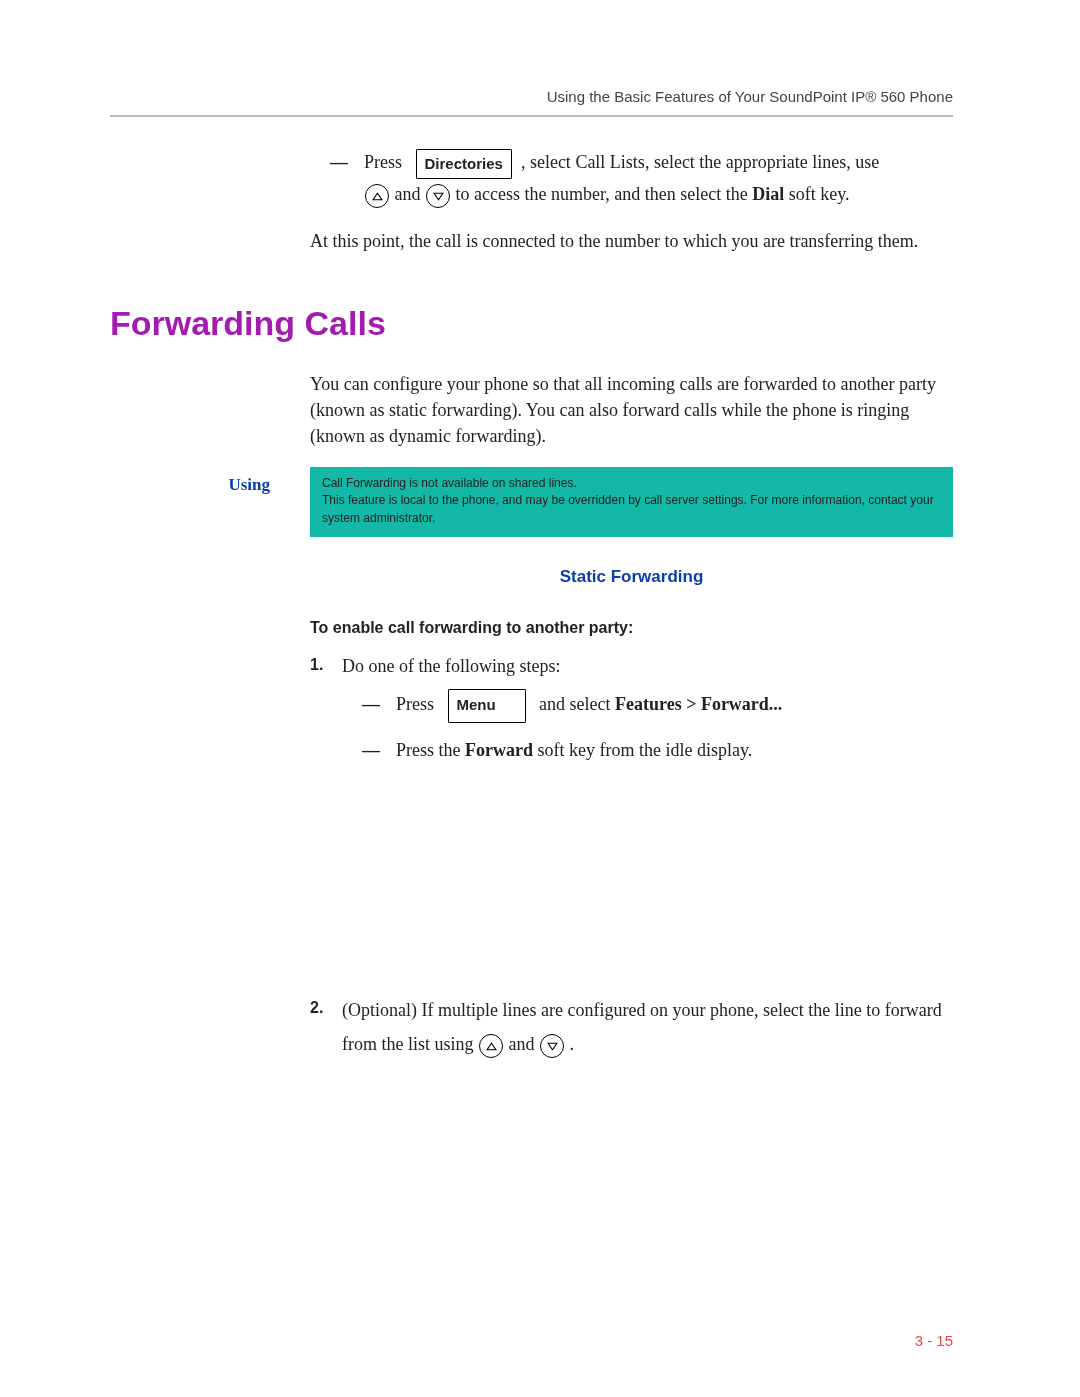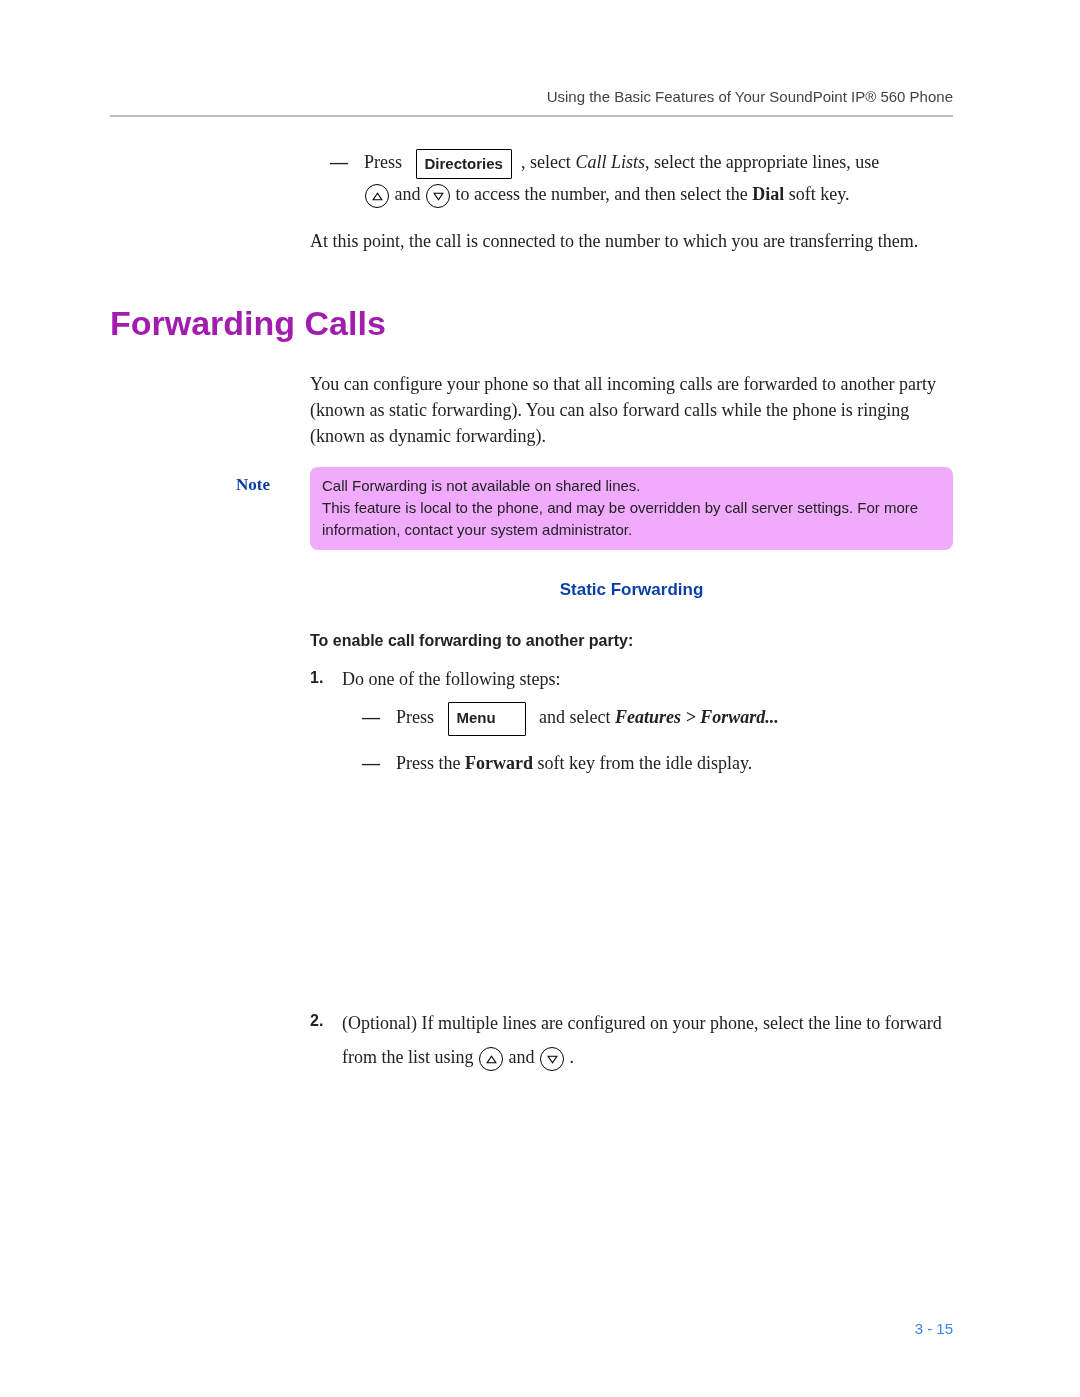--- a/index.html
+++ b/index.html
@@ -94,28 +94,27 @@
     font-weight: bold;
     color: #0a3fa8;
     font-size: 17px;
     width: 70px;
     text-align: right;
     padding-top: 6px;
     margin-left: -110px;
     margin-right: 40px;
   }
   .note-box {
-    background: #f0abfc;
+    background: #14b8a6;
     flex: 1;
     padding: 8px 12px 10px 12px;
     font-family: Arial, Helvetica, sans-serif;
-    font-size: 15px;
+    font-size: 12px;
     line-height: 1.45;
     color: #222;
-    border-radius: 8px;
   }
   .h3 {
     font-family: Arial, Helvetica, sans-serif;
     font-size: 17px;
     font-weight: bold;
     color: #0a3fa8;
     margin: 28px 0 20px 0;
     text-align: center;
   }
   .h4 {
@@ -146,27 +145,27 @@
   }
   .sub-dash::before {
     content: "—";
     position: absolute;
     left: 14px;
     top: 0;
     font-weight: bold;
   }
   .footer {
     position: absolute;
-    bottom: 60px;
+    bottom: 48px;
     right: 110px;
     font-family: Arial, Helvetica, sans-serif;
     font-size: 15px;
-    color: #3b82f6;
-  }
-  .italic { font-style: italic; }
+    color: #ef4444;
+  }
+  .italic { }
   .bold { font-weight: bold; }
 </style>
 </head>
 <body>
 
 <div class="page">
 
   <div class="header-line">Using the Basic Features of Your SoundPoint IP® 560 Phone</div>
   <hr class="rule">
 
@@ -196,21 +195,21 @@
 
   </div>
 
   <div class="h1">Forwarding Calls</div>
 
   <div class="content">
 
     <div class="para">You can configure your phone so that all incoming calls are forwarded to another party (known as static forwarding). You can also forward calls while the phone is ringing (known as dynamic forwarding).</div>
 
     <div class="note-row">
-      <div class="note-label">Note</div>
+      <div class="note-label">Using</div>
       <div class="note-box">
         <div>Call Forwarding is not available on shared lines.</div>
         <div>This feature is local to the phone, and may be overridden by call server settings. For more information, contact your system administrator.</div>
       </div>
     </div>
 
     <div class="h3">Static Forwarding</div>
 
     <div class="h4">To enable call forwarding to another party:</div>
 

